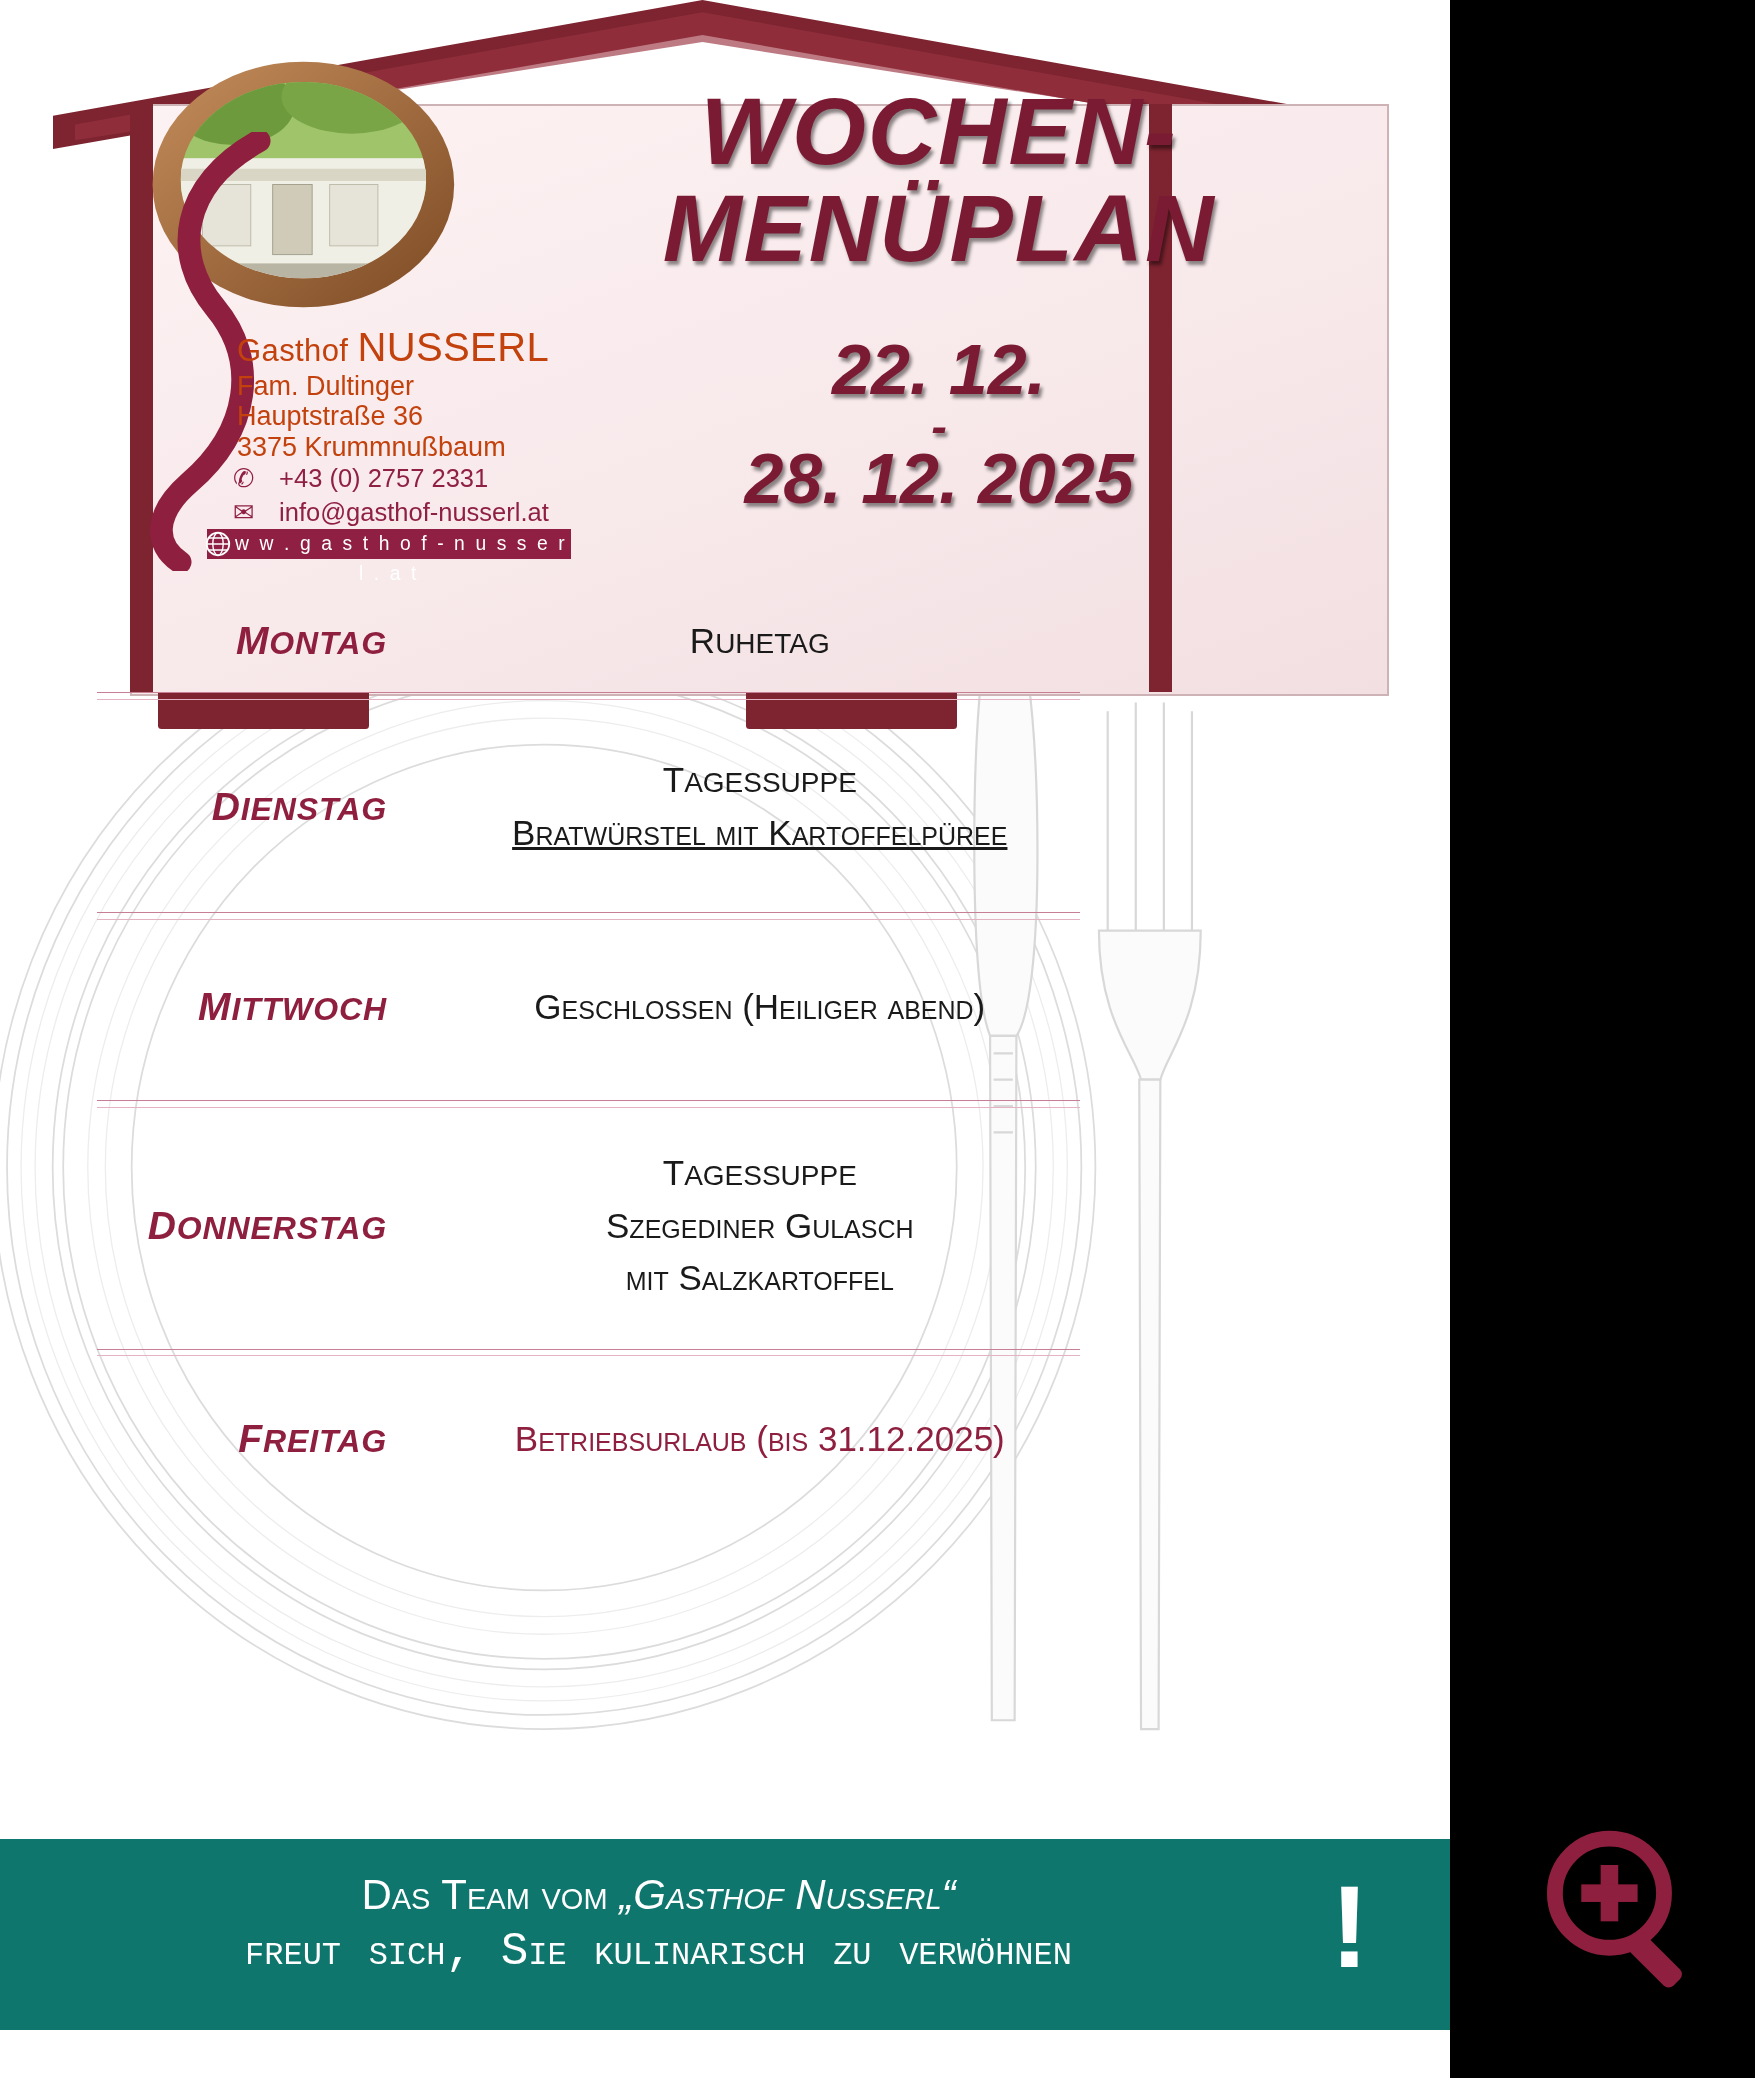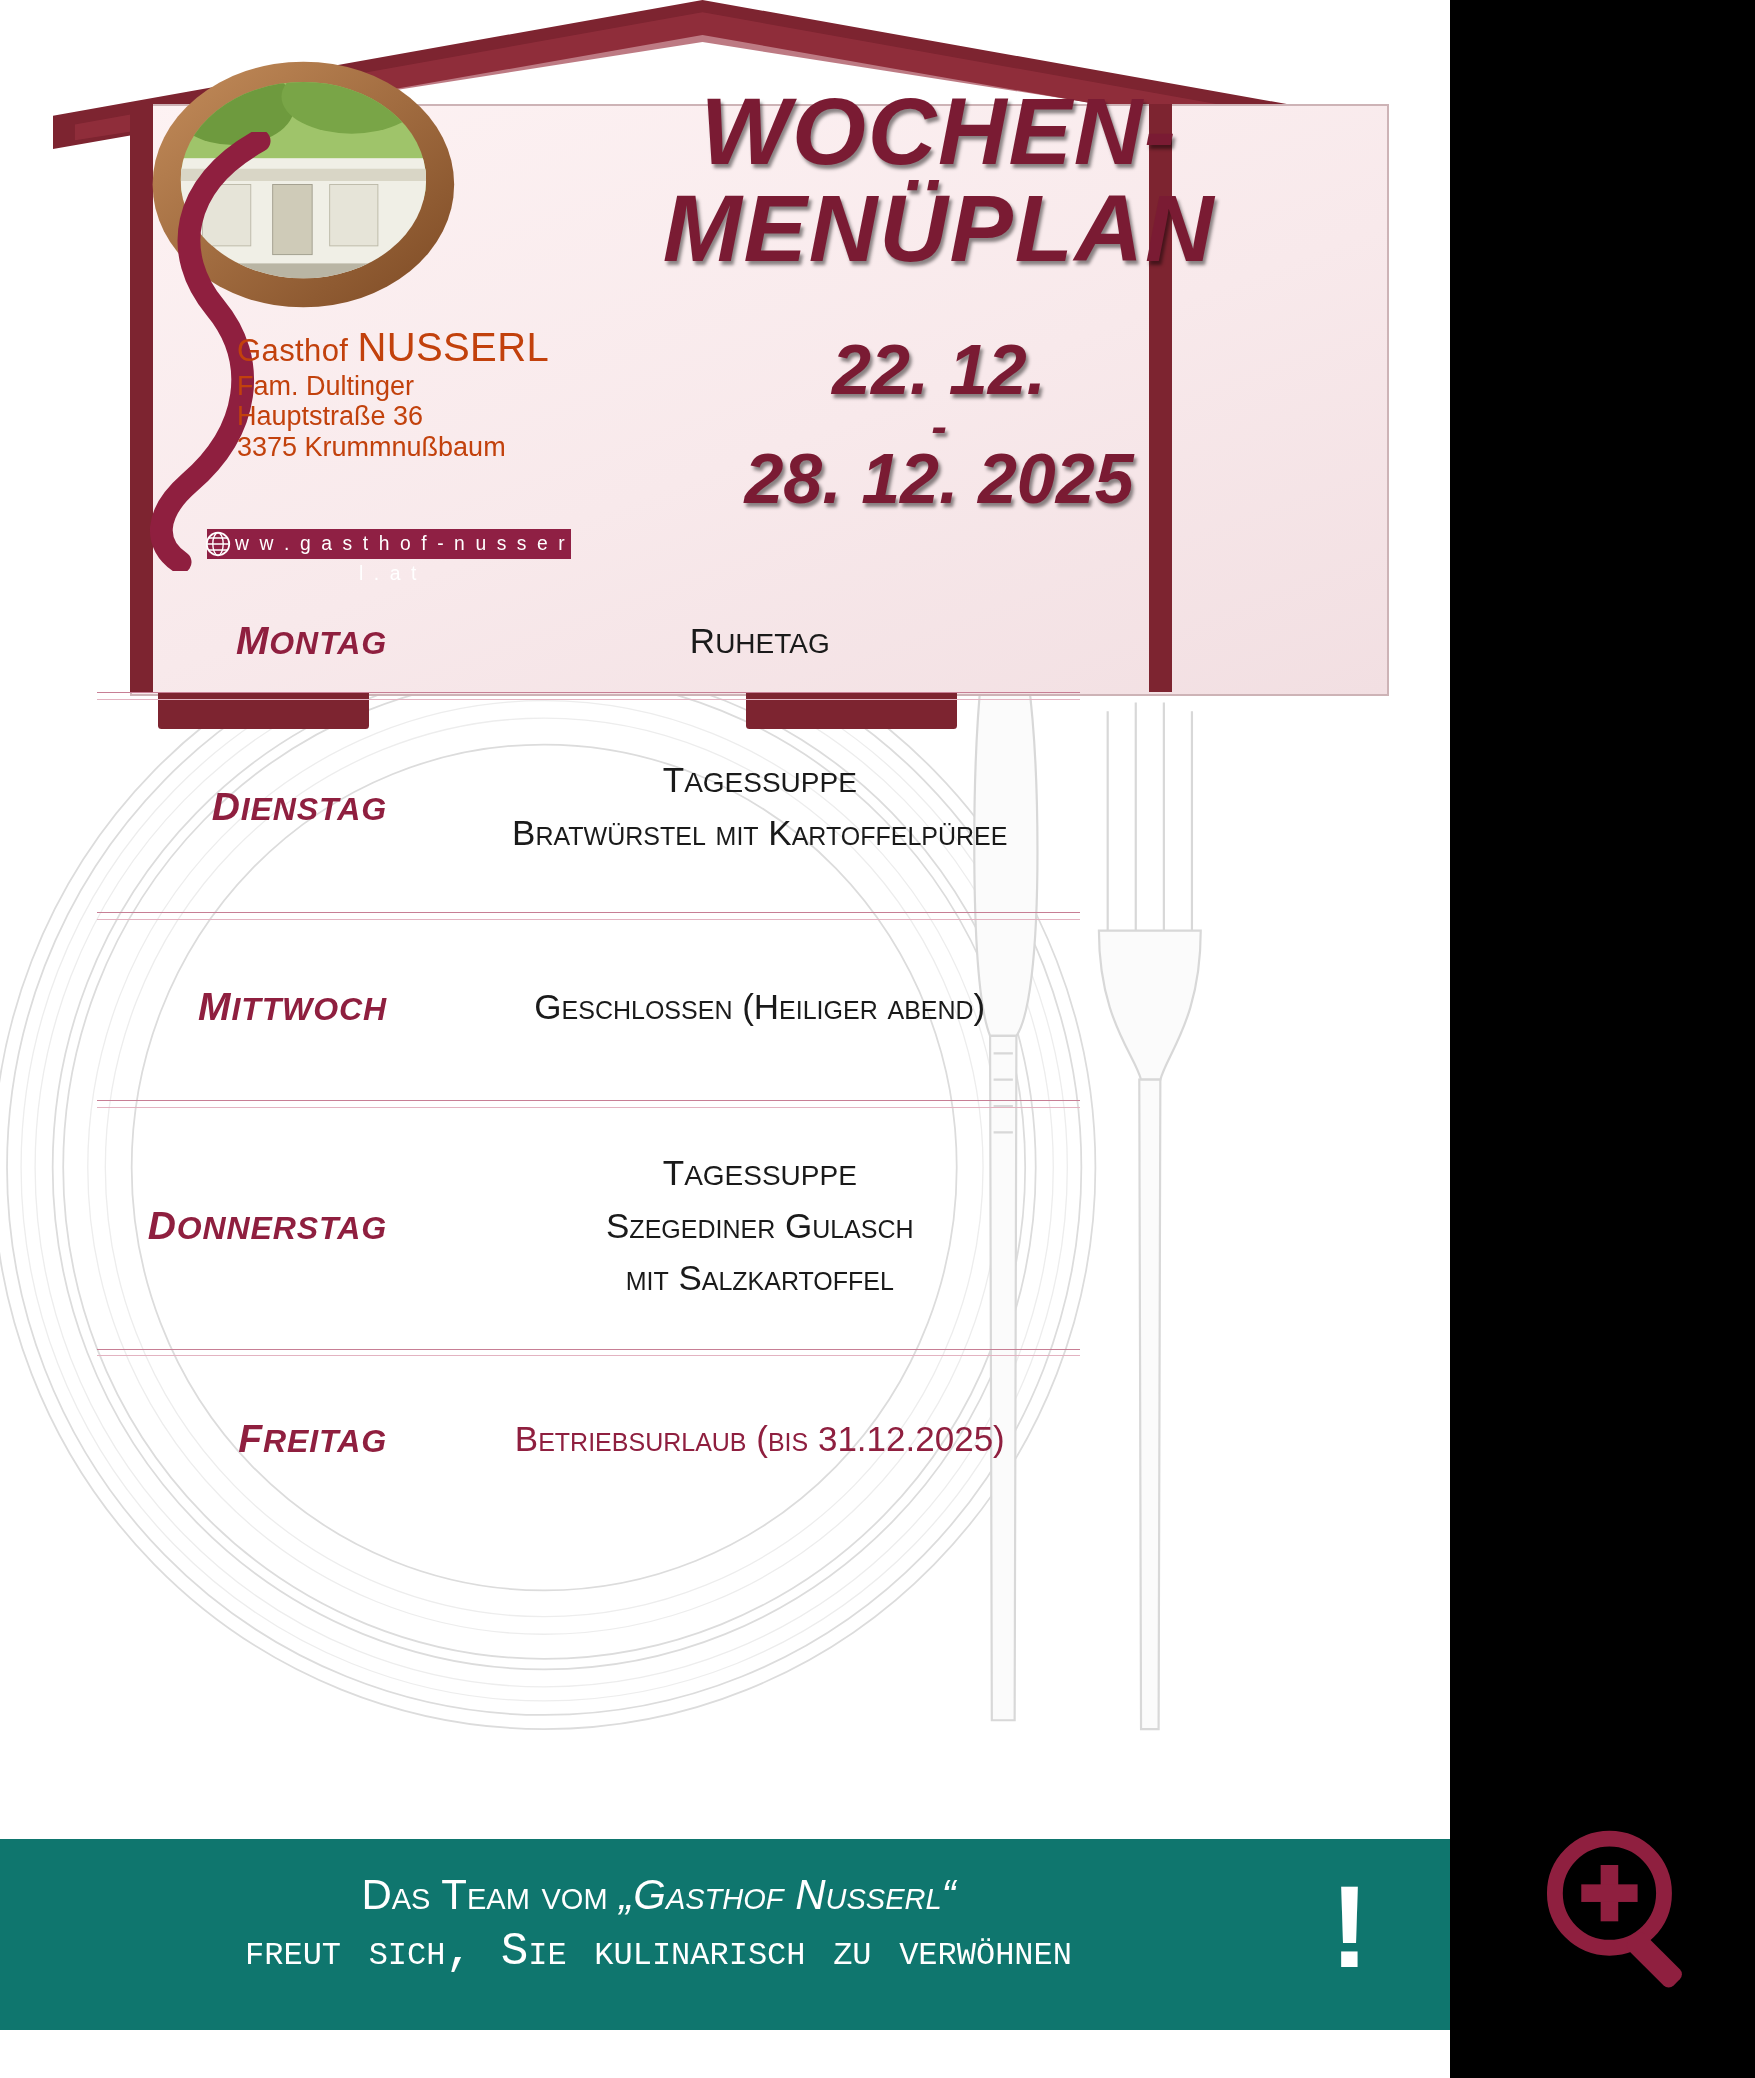--- a/index.html
+++ b/index.html
@@ -344,20 +344,30 @@
 
     <div class="logo-text">
       <div class="logo-line1">
         <span>Gasthof </span><b>NUSSERL</b>
       </div>
       <div class="logo-line2">Fam. Dultinger</div>
       <div class="logo-line3">Hauptstraße 36</div>
       <div class="logo-line4">3375 Krummnußbaum</div>
     </div>
 
+    <div class="logo-contact">
+      <div>
+        <span class="ci">✆</span>
+        <span>+43 (0) 2757 2331</span>
+      </div>
+      <div>
+        <span class="ci">✉</span>
+        <span>info@gasthof-nusserl.at</span>
+      </div>
+    </div>
 
     <div class="url-bar">
       <svg class="globe" viewBox="0 0 30 30">
         <circle cx="15" cy="15" r="13" fill="#8f2044" stroke="#ffffff" stroke-width="2"></circle>
         <ellipse cx="15" cy="15" rx="6" ry="13" fill="none" stroke="#ffffff" stroke-width="1.6"></ellipse>
         <path d="M2 15 H28 M4.5 8 H25.5 M4.5 22 H25.5" stroke="#ffffff" stroke-width="1.6" fill="none"></path>
       </svg>
       <span>w w w . g a s t h o f - n u s s e r l . a t</span>
     </div>
 
@@ -391,21 +401,21 @@
     <div class="sep dbl"></div>
 
     <div class="row r2">
       <div class="day">
         <span>D</span><span class="sc">IENSTAG</span>
       </div>
       <div class="dish">
         <div>
           <span>T</span><span class="sc">AGESSUPPE</span>
         </div>
-        <div style="font-variant:small-caps;">Bratwürstel mit Kartoffelpüree</div>
+        <div style="font-variant:small-caps;text-decoration:underline;">Bratwürstel mit Kartoffelpüree</div>
       </div>
     </div>
     <div class="sep dbl"></div>
 
     <div class="row r3">
       <div class="day">
         <span>M</span><span class="sc">ITTWOCH</span>
       </div>
       <div class="dish">
         <div style="font-variant:small-caps;color:#1a1a1a;">Geschlossen (Heiliger abend)</div>

